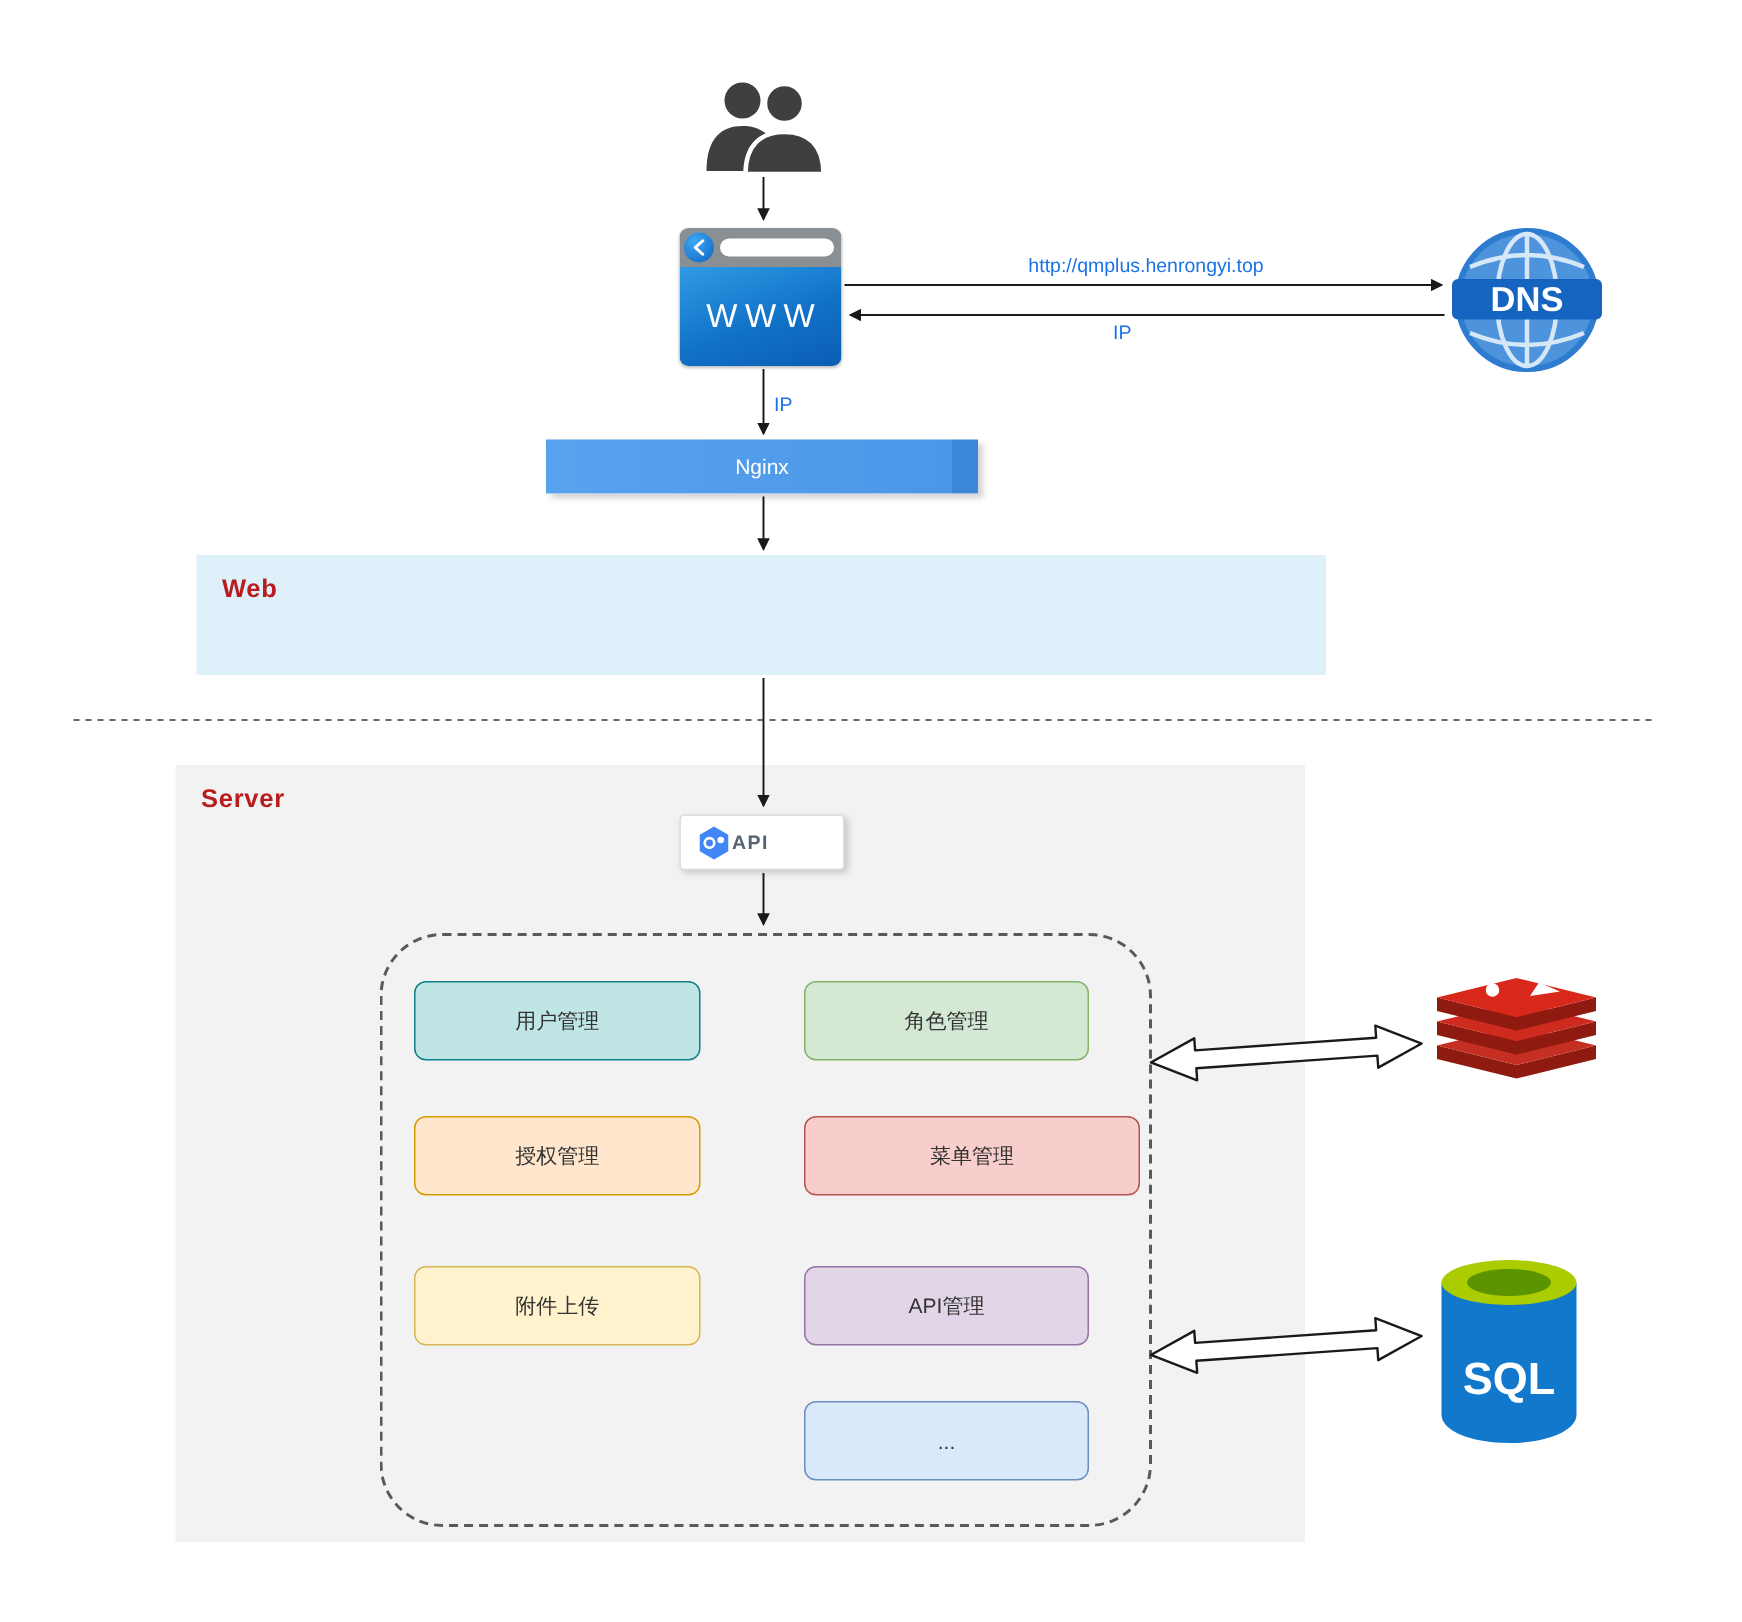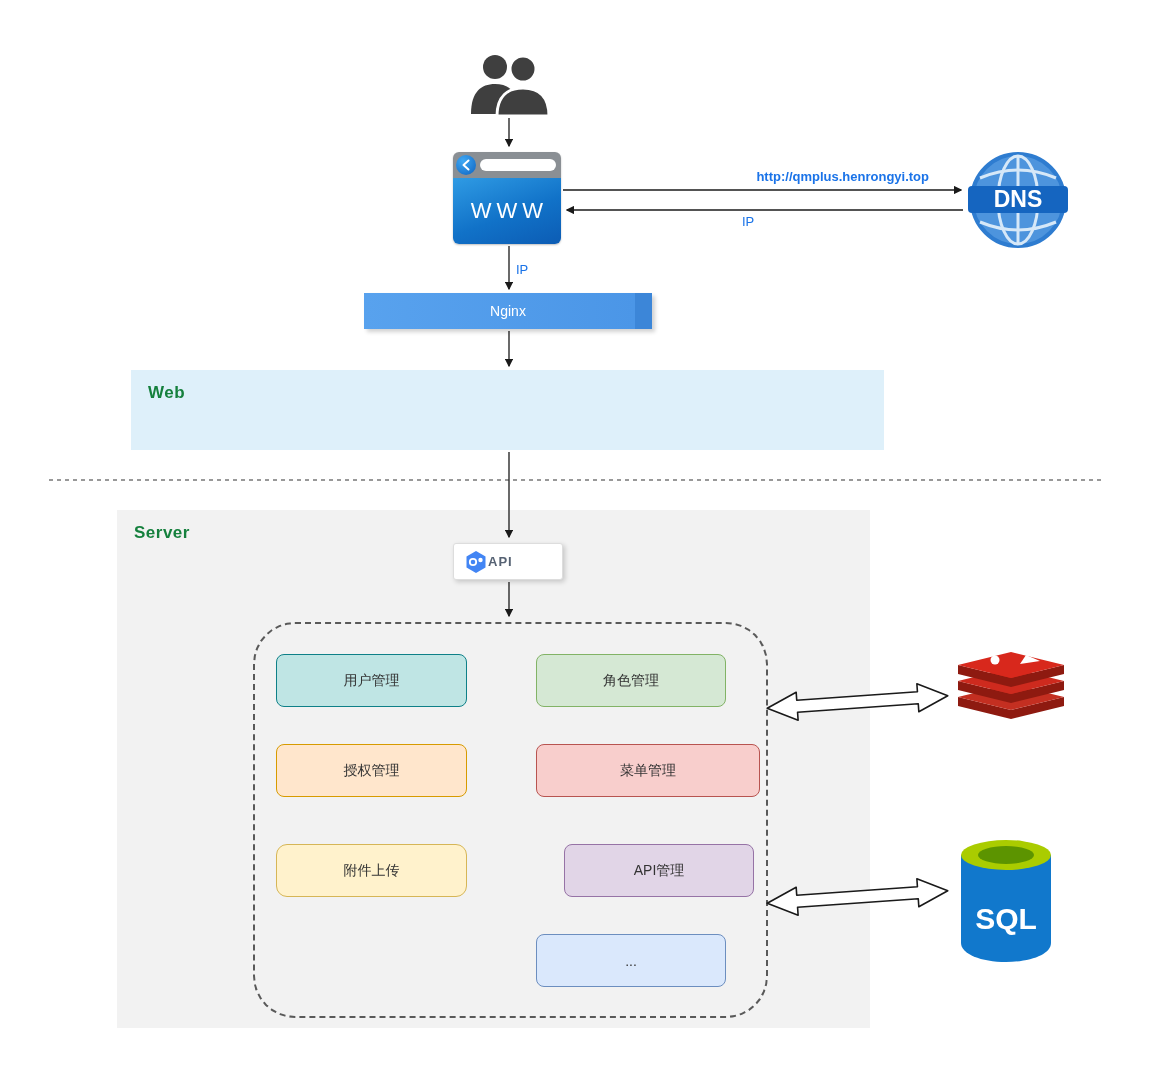--- a/index.html
+++ b/index.html
@@ -1,20 +1,20 @@
 <!DOCTYPE html>
 <html><head>
 <meta charset="utf-8">
 <style>
   * { margin:0; padding:0; box-sizing:border-box; }
   html,body { background:#fff; font-family:"Liberation Sans", sans-serif; }
   .canvas { position:relative; width:1161px; height:1081px; background:#fff; overflow:hidden; }
 
   .zone { position:absolute; z-index:0; }
-  .zone-label { position:absolute; left:17px; top:13px; font-weight:bold; font-size:17px; color:#15803d; letter-spacing:.5px; }
+  .zone-label { position:absolute; left:17px; top:13px; font-weight:bold; font-size:17px; color:#b91c1c; letter-spacing:.5px; }
   #web-zone { left:131px; top:370px; width:753px; height:80px; background:#def0fa; }
   #server-zone { left:117px; top:510px; width:753px; height:518px; background:#f2f2f2; }
 
   .connectors { position:absolute; left:0; top:0; z-index:1; }
   .connectors line { stroke:#1a1a1a; stroke-width:1.3; }
   .connectors .dashed { stroke:#333; stroke-width:1; stroke-dasharray:4 4; }
 
   .node { position:absolute; z-index:2; }
 
   
@@ -53,21 +53,21 @@
 
   .link-arrow { position:absolute; z-index:2; }
   .link-arrow polygon { fill:#fff; stroke:#1a1a1a; stroke-width:1.6; stroke-linejoin:round; }
   #redis-arrow { left:765px; top:682px; transform:rotate(-4deg); }
   #sql-arrow   { left:765px; top:877px; transform:rotate(-4deg); }
 
   #redis-icon { left:950px; top:652px; }
   #sql-icon   { left:957px; top:833px; }
 
   .edge-label { position:absolute; z-index:3; color:#1a73e8; font-size:13px; }
-  #url-label { left:599px; top:169px; width:330px; text-align:right;font-weight:bold; }
+  #url-label { left:599px; top:169px; width:330px; text-align:center; }
   #ip-response-label { left:742px; top:214px; }
   #ip-request-label { left:516px; top:262px; }
 </style>
 </head>
 <body>
 
 <div class="canvas">
 
   <div class="zone" id="web-zone">
     <div class="zone-label">Web</div>
@@ -143,24 +143,24 @@
   </div>
   <div class="module" style="left: 276px; top: 654px; background: rgb(191, 229, 228); border-color: rgb(14, 128, 136);">
     <span>用户管理</span>
   </div>
   <div class="module" style="left: 276px; top: 744px; background: rgb(255, 230, 204); border-color: rgb(215, 155, 0);">
     <span>授权管理</span>
   </div>
   <div class="module" style="left: 536px; top: 744px; width: 224px; background: rgb(248, 206, 204); border-color: rgb(184, 84, 80);">
     <span>菜单管理</span>
   </div>
-  <div class="module" style="left: 276px; top: 844px; background: rgb(255, 242, 204); border-color: rgb(214, 182, 86); border-radius: 11px;">
+  <div class="module" style="left: 276px; top: 844px; background: rgb(255, 242, 204); border-color: rgb(214, 182, 86);">
     <span>附件上传</span>
   </div>
-  <div class="module" style="left: 564px; top: 844px; width: 190px; background: rgb(225, 213, 231); border-color: rgb(150, 115, 166);">
+  <div class="module" style="left: 536px; top: 844px; width: 190px; background: rgb(225, 213, 231); border-color: rgb(150, 115, 166);">
     <span>API管理</span>
   </div>
   <div class="module" style="left: 536px; top: 934px; width: 190px; background: rgb(218, 232, 252); border-color: rgb(108, 142, 191);">
     <span>...</span>
   </div>
 
   <svg class="link-arrow" id="redis-arrow" width="185" height="40" viewBox="0 0 185 40">
     <polygon points="2,20 32,6 32,14 153,14 153,6 183,20 153,34 153,26 32,26 32,34"></polygon>
   </svg>
   <svg class="link-arrow" id="sql-arrow" width="185" height="40" viewBox="0 0 185 40">

